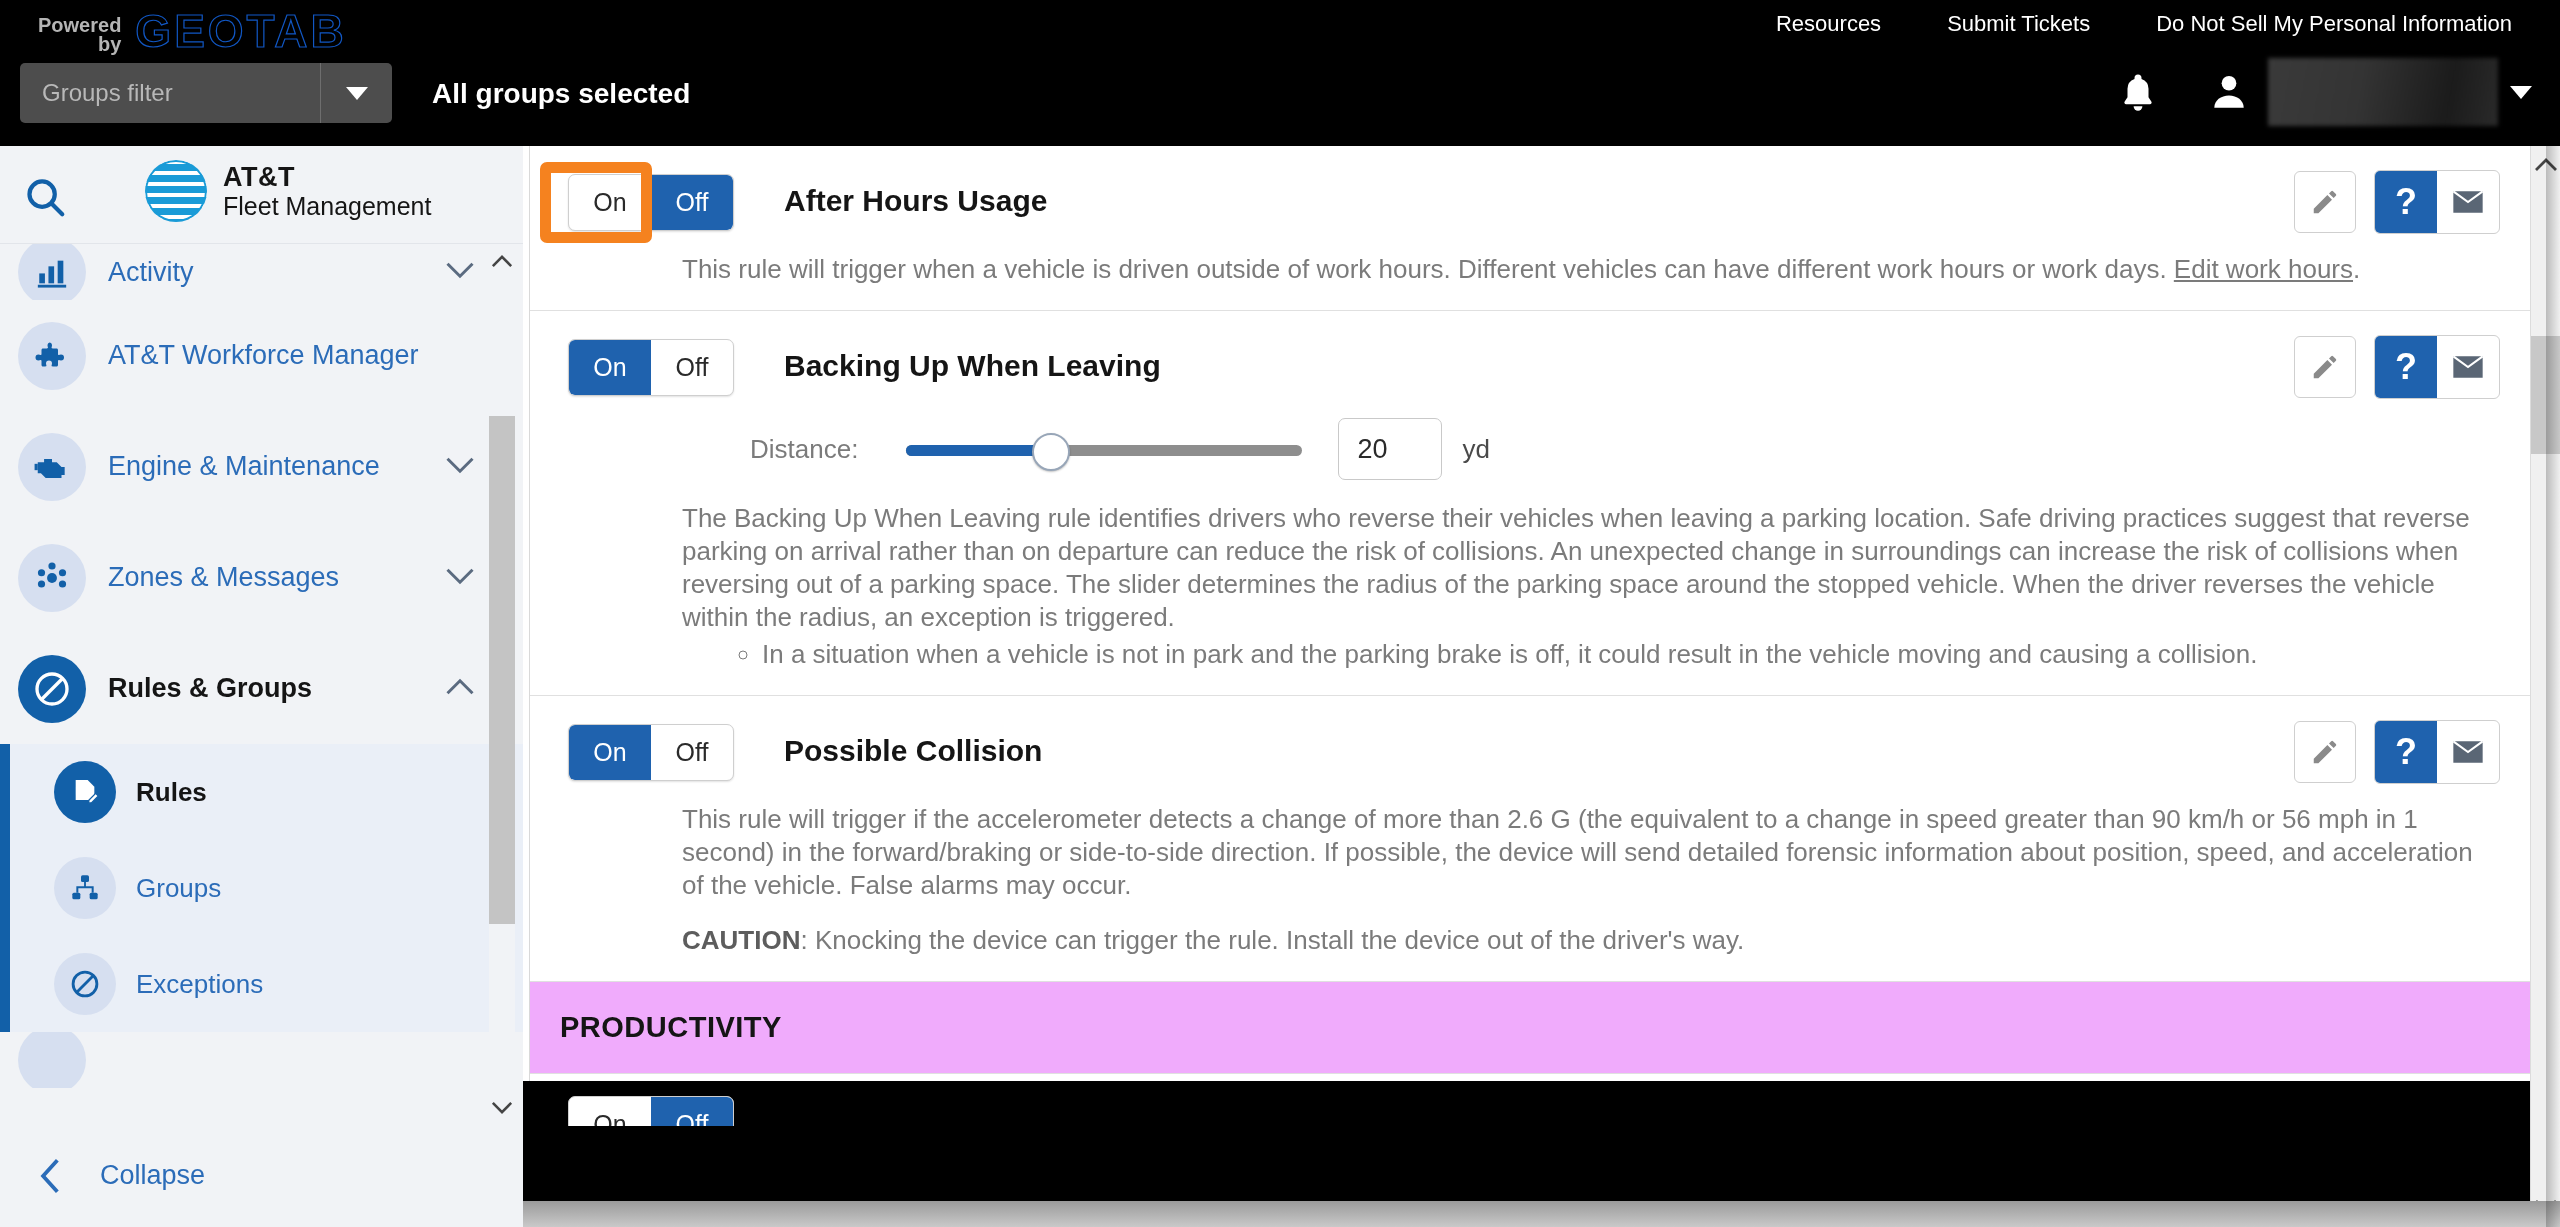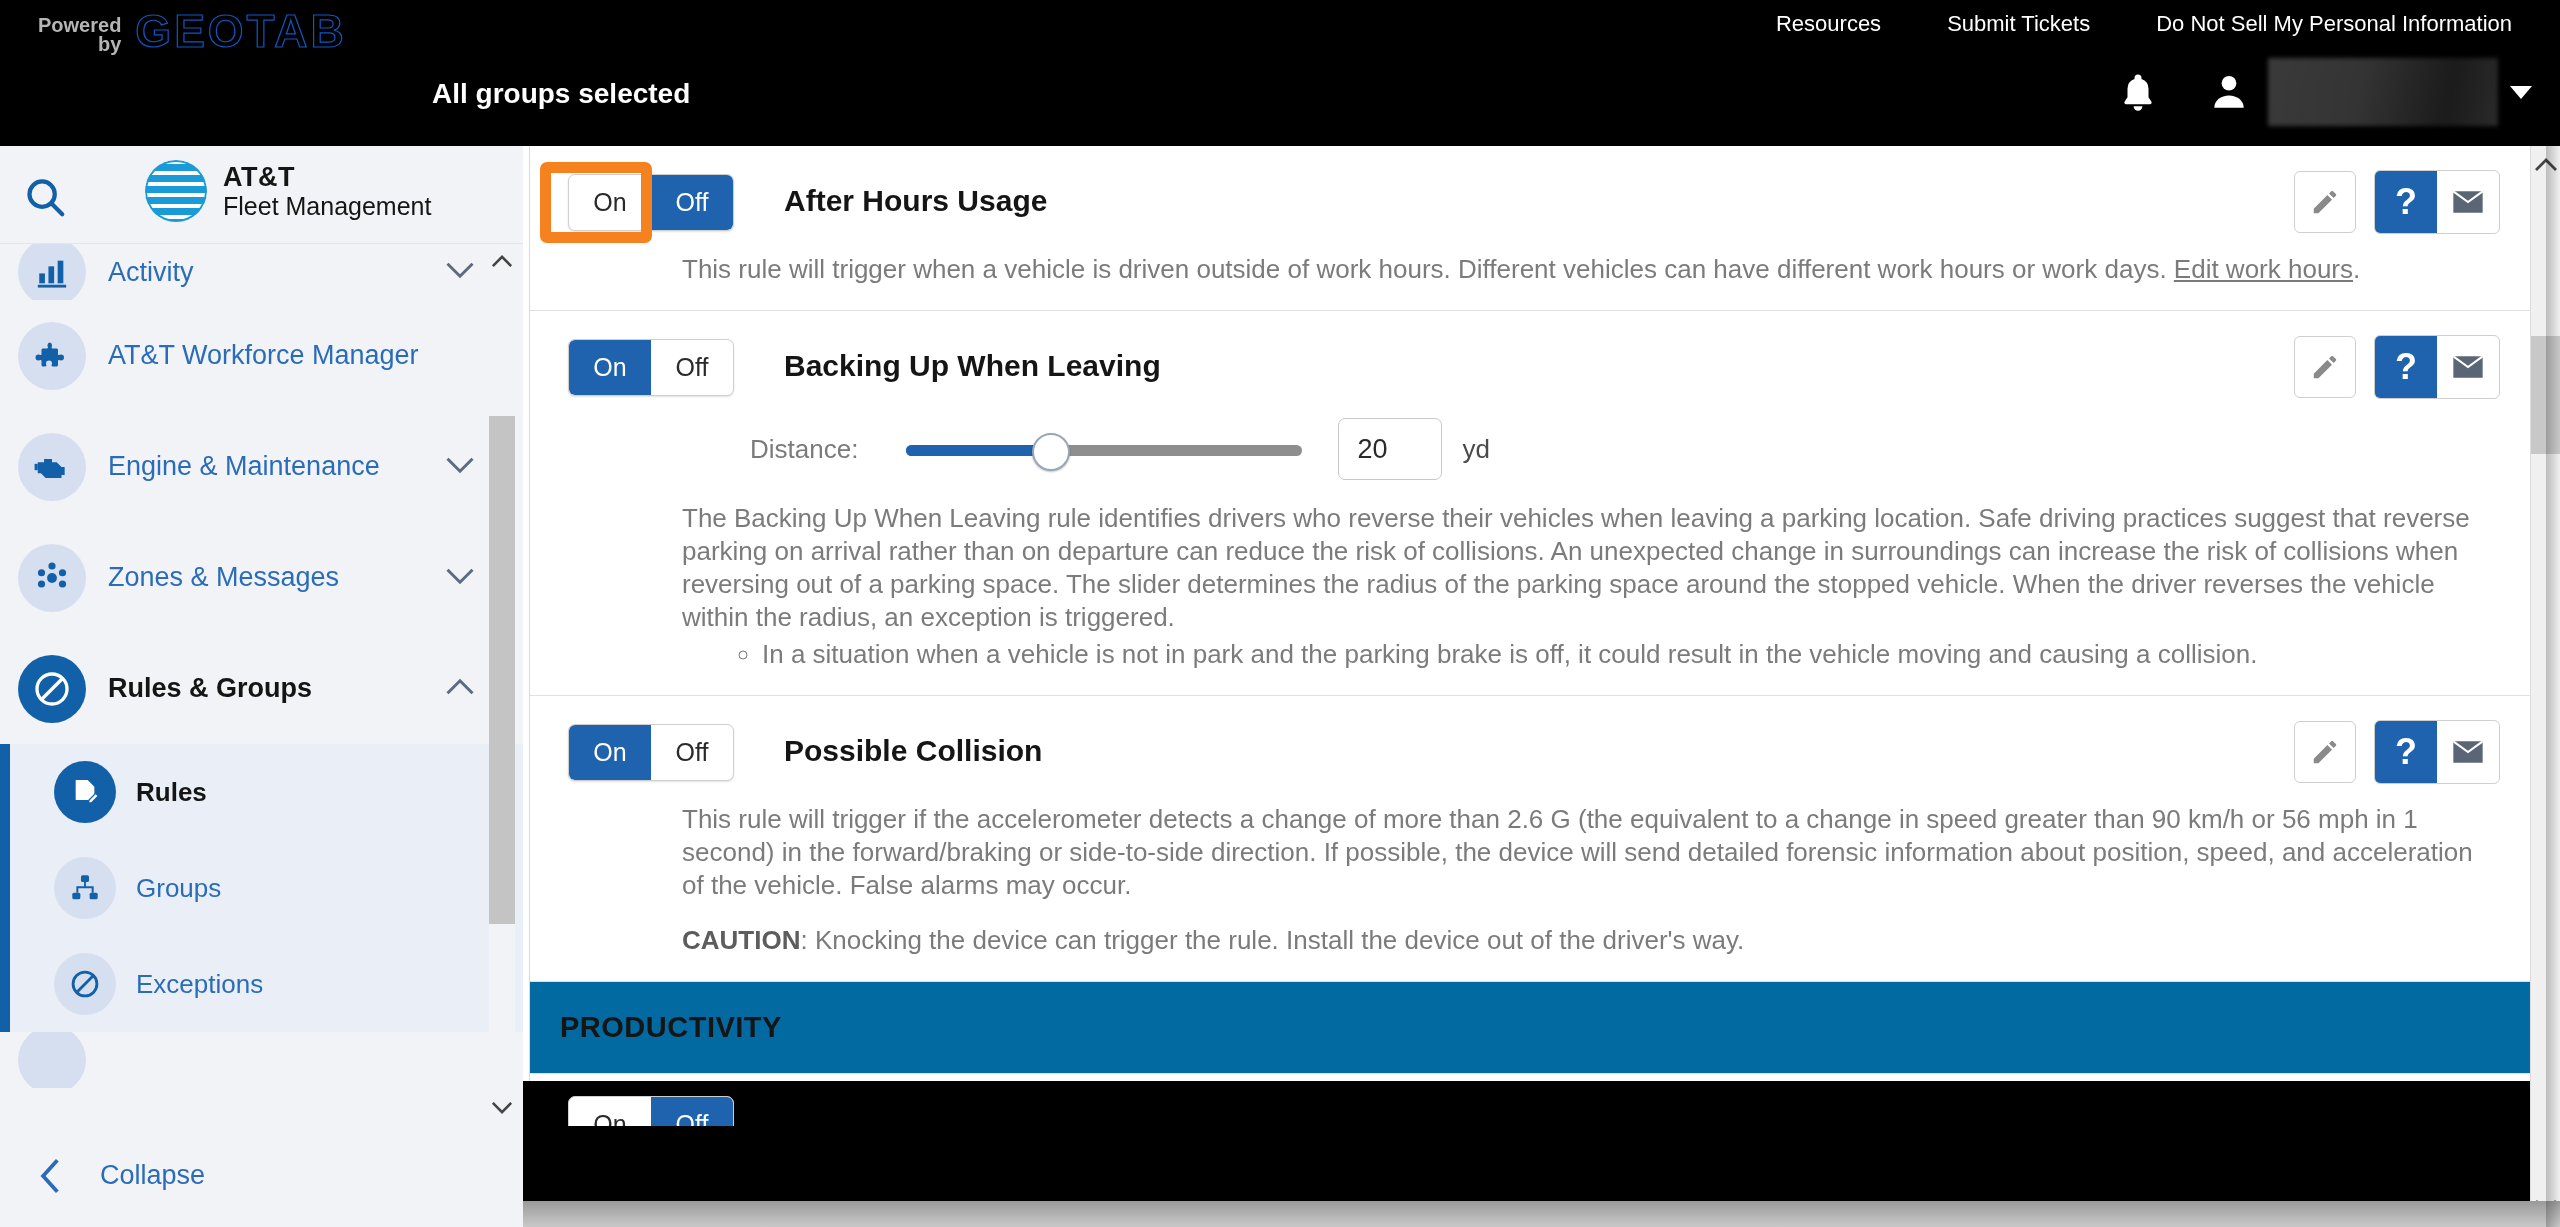--- a/index.html
+++ b/index.html
@@ -112,21 +112,21 @@
   .dist-label { font-size:26px; color:#7b7b7b; margin-right:48px; }
   .slider { position:relative; width:396px; height:16px; }
   .slider .track { position:absolute; top:4px; left:0; width:396px; height:11px; background:#8e8e8e; border-radius:6px;}
   .slider .fill { position:absolute; top:4px; left:0; width:146px; height:11px; background:#1f62ae; border-radius:6px;}
   .slider .knob { position:absolute; top:-8px; left:126px; width:38px; height:38px; border-radius:50%;
                   background:#fff; border:2px solid #98a6b8; box-shadow:0 1px 2px rgba(0,0,0,.25); }
   .dist-input { margin-left:36px; width:104px; height:62px; border:1px solid #c9c9c9; border-radius:7px;
                 display:flex; align-items:center; padding-left:18px; font-size:27px; color:#2a2a2a; background:#fff;}
   .dist-unit { margin-left:20px; font-size:26px; color:#4a4a4a; }
 
-  .section-head { background:#0369a1; height:92px; display:flex; align-items:center; padding-left:30px;
+  .section-head { background:#f0abfc; height:92px; display:flex; align-items:center; padding-left:30px;
                   border-bottom:1px solid #e0e0e0; }
   .section-head .t { font-size:29px; font-weight:bold; color:#151515; letter-spacing:.5px; }
 
   .partial-rule { padding-top:22px; height:52px; overflow:hidden; }
 
   
   .main-sbar { position:absolute; right:0; top:0; width:30px; height:1081px; background:#f0f0f0; border-left:1px solid #dcdcdc;}
   .main-sbar .ar { position:absolute; left:0; width:30px; height:30px; display:flex; align-items:center; justify-content:center;}
   .main-sbar .ar.up{top:4px;} .main-sbar .ar.dn{bottom:6px;}
   .main-sbar .thumb { position:absolute; left:0; width:30px; top:190px; height:118px; background:#c8c8c8; }
@@ -149,20 +149,26 @@
       </div>
       <div class="geotab">GEOTAB</div>
     </div>
 
     <div class="toplinks">
       <a href="#">Resources</a>
       <a href="#">Submit Tickets</a>
       <a href="#">Do Not Sell My Personal Information</a>
     </div>
 
+    <div class="groupsfilter">
+      <div class="gf-text">Groups filter</div>
+      <div class="gf-arrow">
+        <span class="caret-down"></span>
+      </div>
+    </div>
     <div class="allgroups">All groups selected</div>
 
     <div class="hdr-right">
       <div class="bell">
         <svg width="42" height="46" viewBox="0 0 24 24" fill="#ffffff">
             <path d="M12 2a2 2 0 0 1 2 2v.6a6 6 0 0 1 4 5.6V15l1.6 2.4A1 1 0 0 1 18.8 19H5.2a1 1 0 0 1-.8-1.6L6 15v-4.8a6 6 0 0 1 4-5.6V4a2 2 0 0 1 2-2z"></path>
             <path d="M9.5 20.2h5a2.5 2.5 0 0 1-5 0z"></path>
           </svg>
       </div>
       <div class="person">

